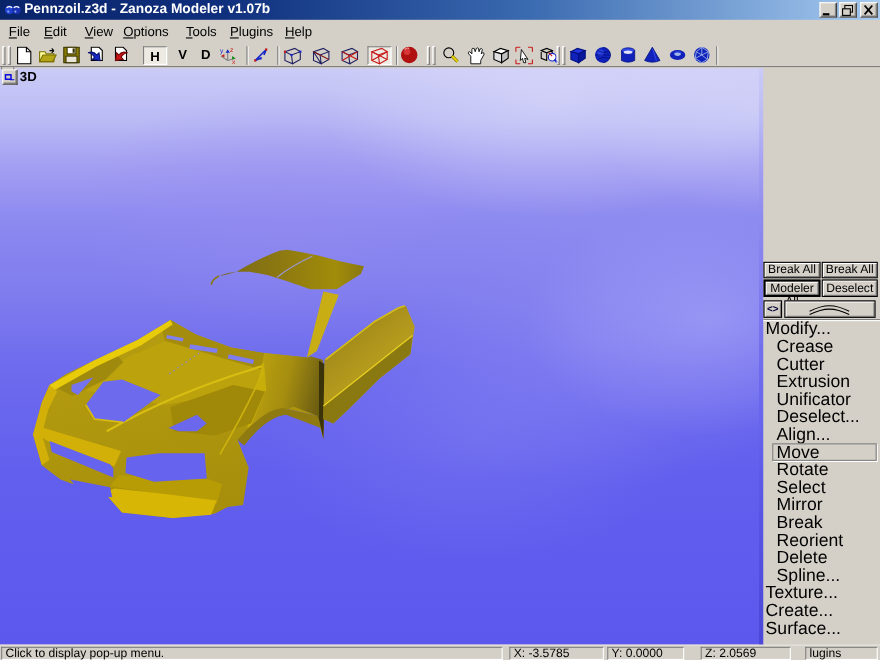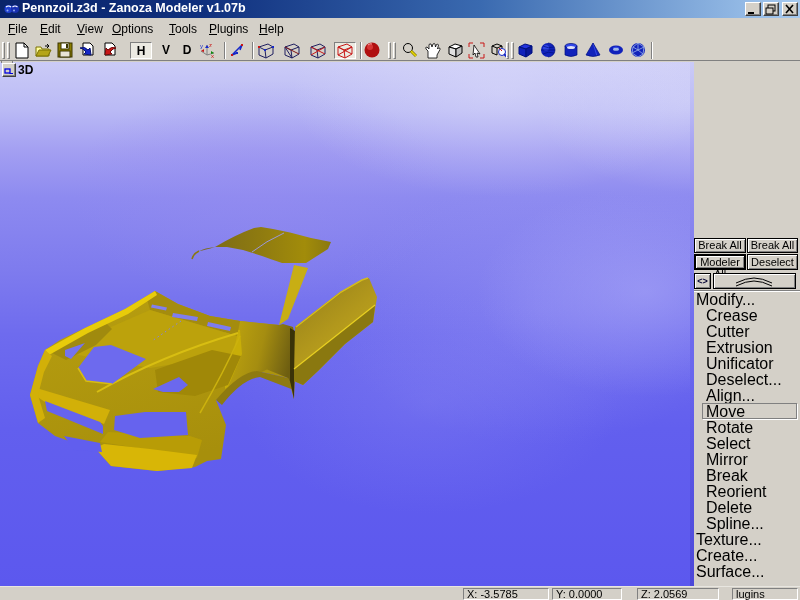--- a/index.html
+++ b/index.html
@@ -327,17 +327,18 @@
   <div class="menu-item" style="left:12px;top:390px">Mirror</div>
   <div class="menu-item" style="left:12px;top:406px">Break</div>
   <div class="menu-item" style="left:12px;top:422px">Reorient</div>
   <div class="menu-item" style="left:12px;top:438px">Delete</div>
   <div class="menu-item" style="left:12px;top:454px">Spline...</div>
   <div class="menu-item" style="left:2px;top:470px">Texture...</div>
   <div class="menu-item" style="left:2px;top:486px">Create...</div>
   <div class="menu-item" style="left:2px;top:502px">Surface...</div>
 </div>
 <div id="statusbar" class="abs">
+  <div class="spanel abs" style="left:1px;width:456px">Click to display pop-up menu.</div>
   <div class="spanel abs" style="left:463px;width:86px">X: -3.5785</div>
   <div class="spanel abs" style="left:552px;width:70px">Y: 0.0000</div>
   <div class="spanel abs" style="left:637px;width:82px">Z: 2.0569</div>
   <div class="spanel abs" style="left:732px;width:66px">lugins</div>
 </div>
 
 </body></html>

